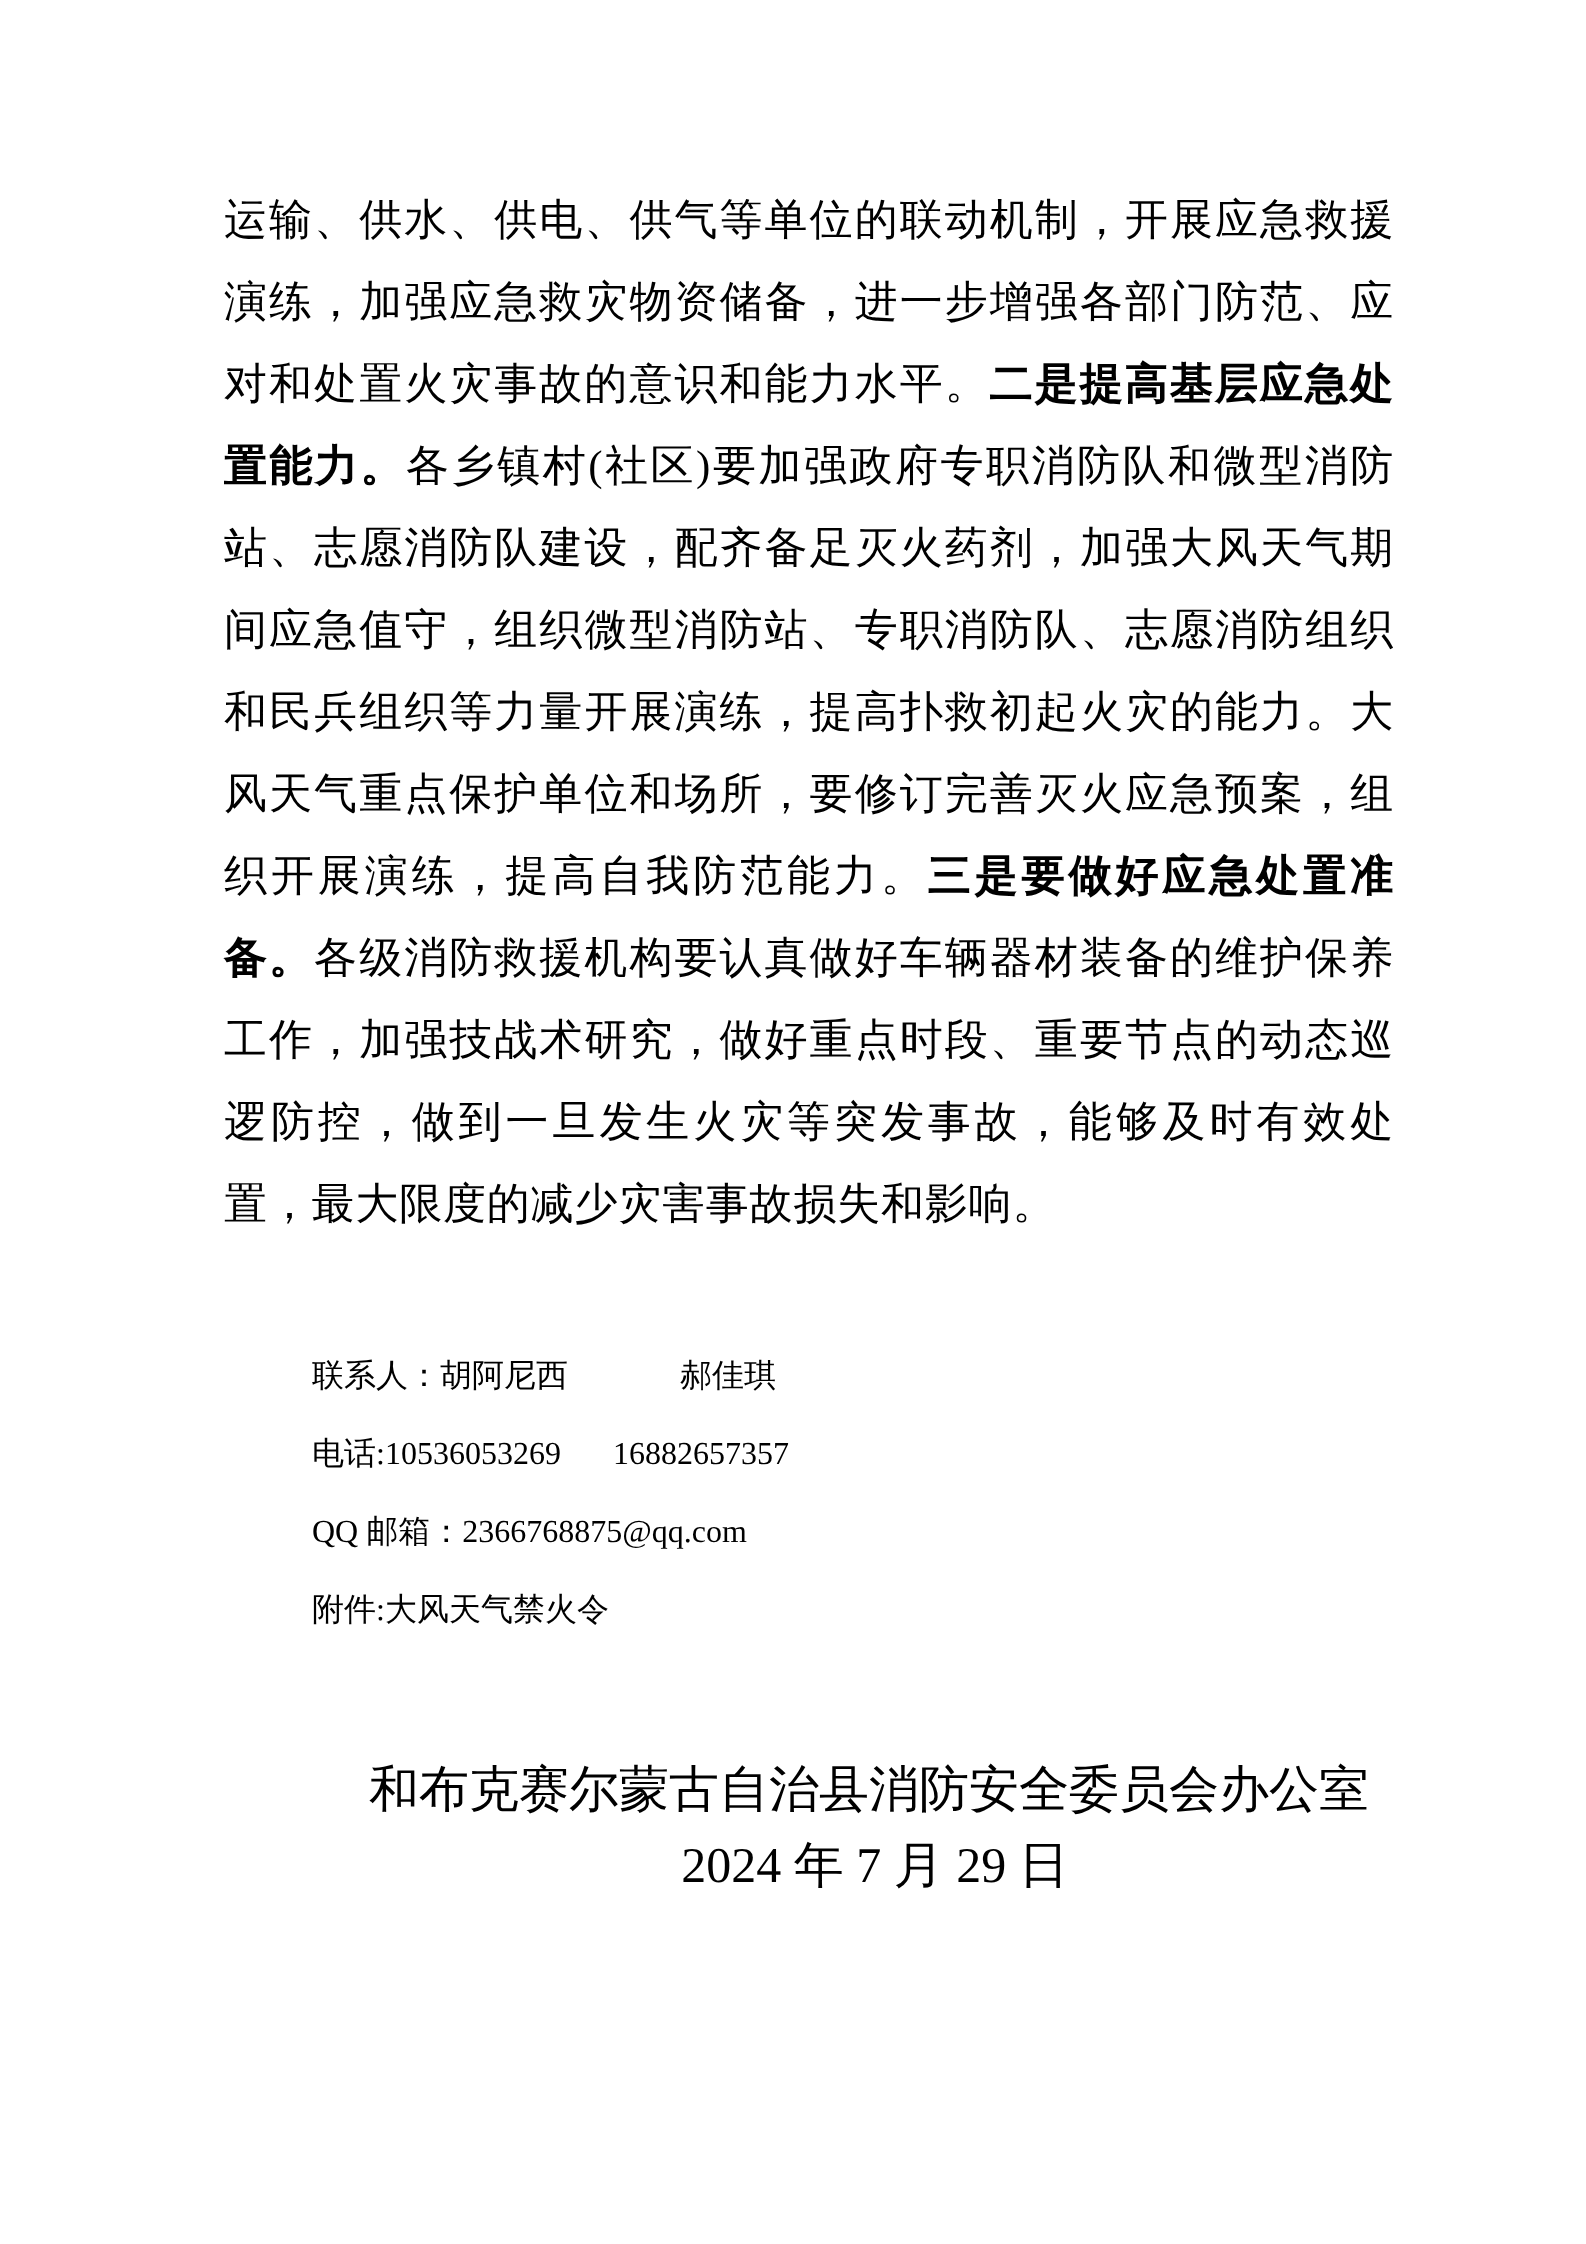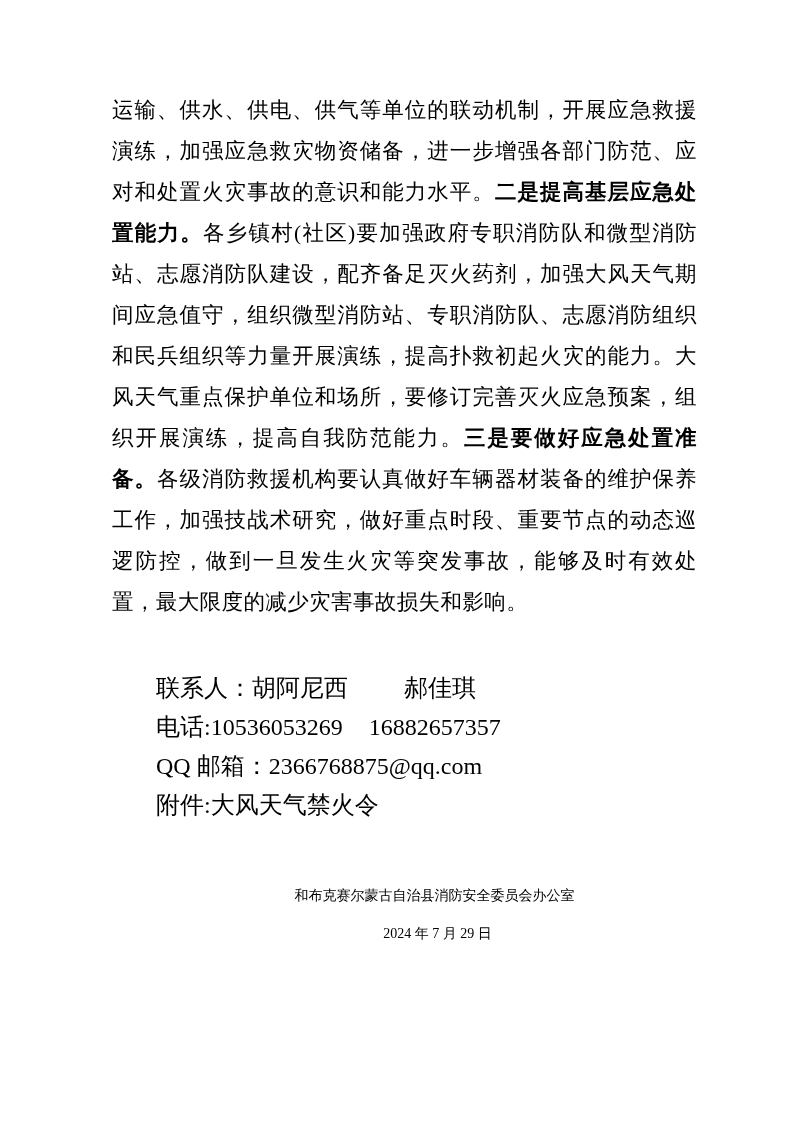--- a/index.html
+++ b/index.html
@@ -32,39 +32,39 @@
   .body-text p {
     margin: 0;
     text-indent: 0;
   }
   .bold-seg {
     font-weight: bold;
   }
   .contact-block {
     margin-top: 46px;
     font-family: "Liberation Serif", "DejaVu Serif", serif;
-    font-size: 24px;
+    font-size: 16px;
     line-height: 39px;
     padding-left: 44px;
   }
   .contact-line {
     white-space: pre;
   }
   .gap-wide {
     display: inline-block;
     width: 56px;
   }
   .gap-mid {
     display: inline-block;
     width: 26px;
   }
   .signature-block {
     margin-top: 52px;
     font-family: "Liberation Serif", "DejaVu Serif", serif;
-    font-size: 14px;
+    font-size: 25px;
     line-height: 38px;
     text-align: center;
     padding-left: 60px;
   }
   .sign-org {
     display: block;
   }
   .sign-date {
     display: block;
     padding-left: 6px;

